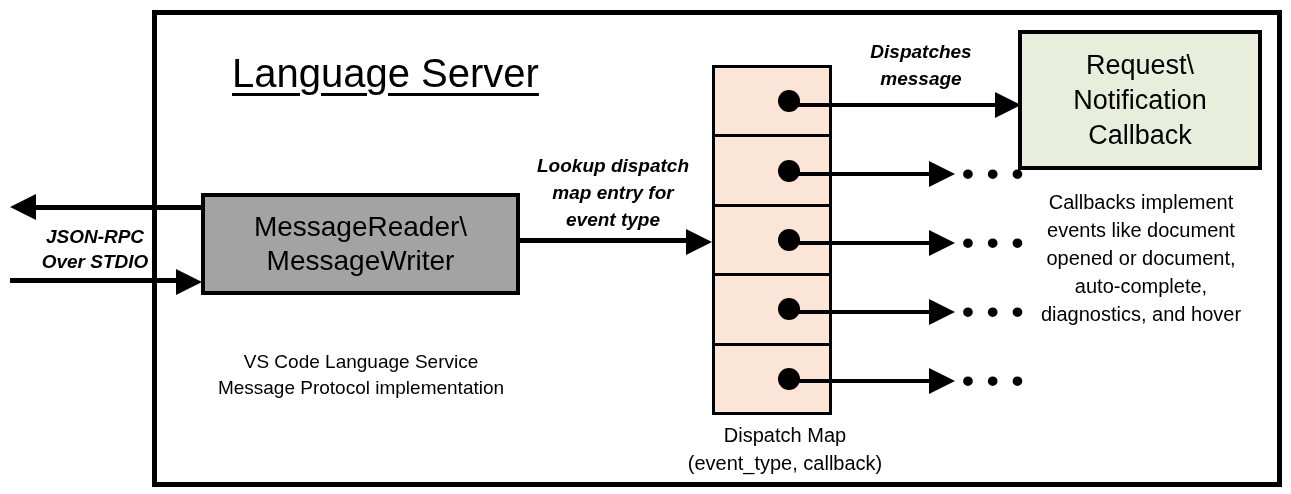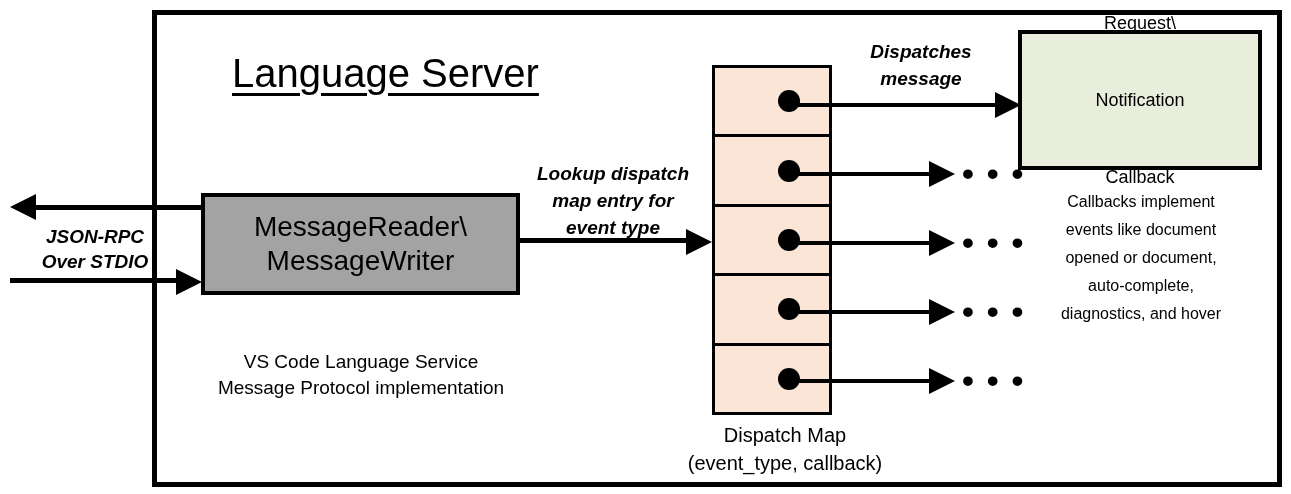--- a/index.html
+++ b/index.html
@@ -78,21 +78,21 @@
     text-align: center;
     font-size: 19px;
     line-height: 25px;
     font-style: italic;
     font-weight: 600;
   }
 
   
   #lookup-label {
     left: 518px;
-    top: 160px;
+    top: 152px;
     width: 190px;
     text-align: center;
     font-size: 19px;
     line-height: 27px;
     font-style: italic;
     font-weight: 600;
   }
 
   
   #dispatch-msg-label {
@@ -151,31 +151,30 @@
     top: 30px;
     width: 244px;
     height: 140px;
     background: #E8EDDC;
     border: 4px solid #000000;
     box-sizing: border-box;
     display: flex;
     flex-direction: column;
     align-items: center;
     justify-content: center;
-    font-size: 18px;
+    font-size: 27px;
     line-height: 35px;
     text-align: center;
-    gap: 42px;
   }
   #callback-caption {
     left: 1005px;
     top: 188px;
     width: 272px;
     text-align: center;
-    font-size: 16px;
+    font-size: 20px;
     line-height: 28px;
   }
 
   
   .hline {
     background: #000000;
     height: 5px;
   }
   .arrow-right {
     width: 0;

